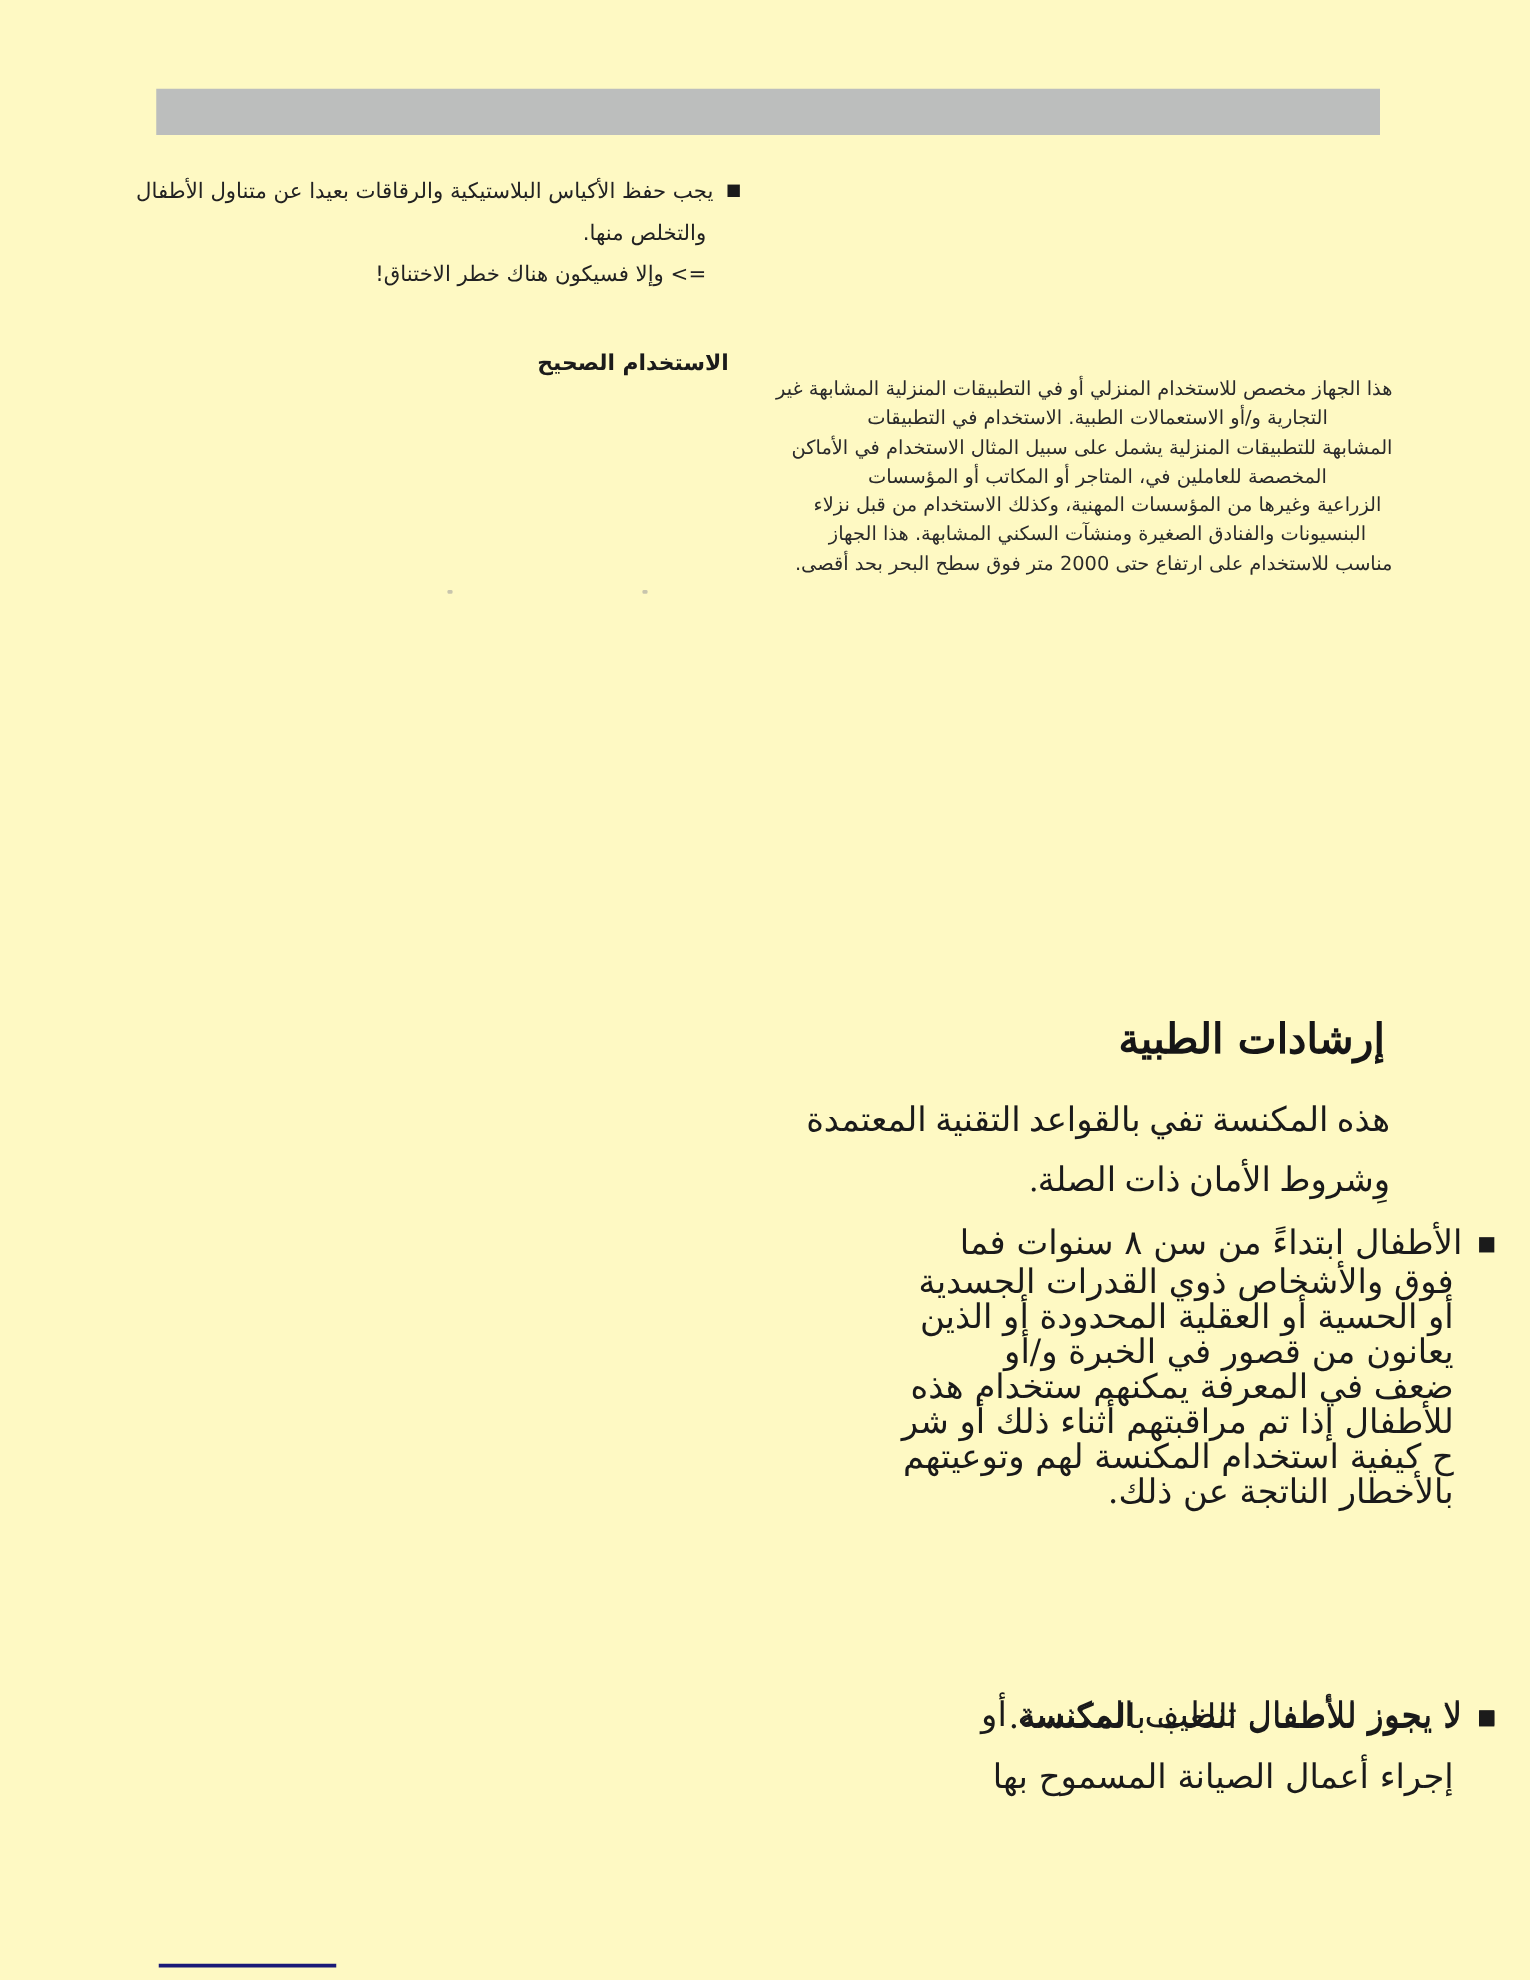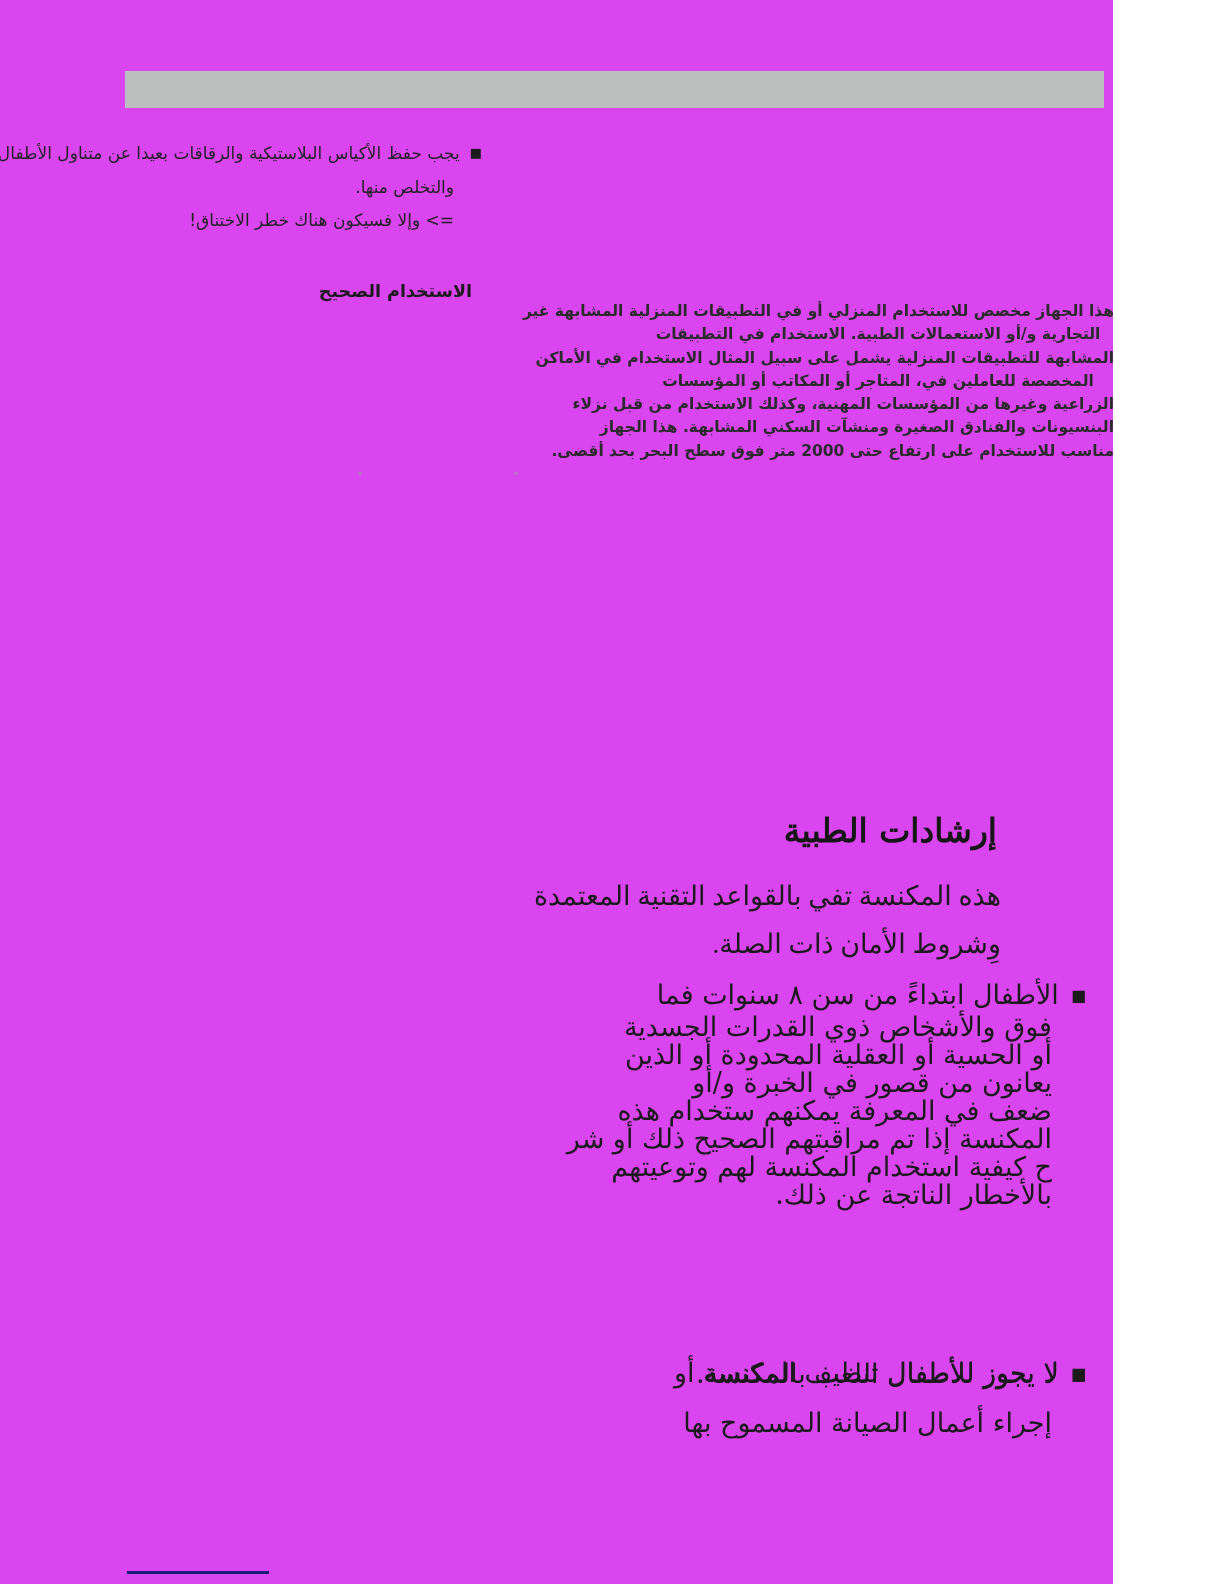--- a/index.html
+++ b/index.html
@@ -1,33 +1,33 @@
 <!DOCTYPE html>
 <html lang="ar"><head>
 <meta charset="utf-8">
 <style>
   html,body{margin:0;padding:0;background:#ffffff;}
-  .page{position:relative;width:1113px;height:1584px;background:#d946ef;overflow:hidden;
+  .page{position:relative;width:1224px;height:1584px;background:#fef9c3;overflow:hidden;
         font-family:"DejaVu Sans",sans-serif;color:#1e1e1e;}
 
   .header-bar{position:absolute;left:125px;top:71px;width:979px;height:37px;}
 
   
   .top-warning{position:absolute;right:631px;top:137px;width:540px;direction:rtl;
                text-align:right;font-size:17px;line-height:33px;color:#222;}
   .top-warning .cont{margin-right:28px;}
   .bullet-sq{display:inline-block;font-size:13px;margin-left:10px;transform:translateY(-2px);color:#1b1b1b;}
 
   
   .proper-use-heading{position:absolute;right:641px;top:281px;margin:0;direction:rtl;
                       font-size:17.5px;font-weight:bold;color:#1b1b1b;white-space:nowrap;}
 
   
   .proper-use-body{position:absolute;left:642px;top:300px;width:472px;direction:rtl;
-                   text-align:center;font-size:15.5px;line-height:23.3px;color:#2a2a2a;font-weight:bold;}
+                   text-align:center;font-size:15.5px;line-height:23.3px;color:#2a2a2a;}
   .proper-use-body .pu-line{white-space:nowrap;}
 
   .speck{position:absolute;width:4px;height:3px;background:#9a9a9a;opacity:.55;border-radius:1px;}
 
   
   .safety-heading{position:absolute;right:116px;top:811px;margin:0;direction:rtl;
                   font-family:"DejaVu Serif",serif;font-size:33px;font-weight:bold;color:#161616;
                   white-space:nowrap;}
   .safety-intro{position:absolute;right:112px;top:872px;width:560px;direction:rtl;text-align:right;
                 font-family:Liberation Serif, serif;font-size:27px;line-height:48px;color:#1a1a1a;}
@@ -80,21 +80,21 @@
   </div>
 
   <div class="s-item" id="safety-item-1" dir="rtl">
     <div class="s-line">
       <span class="bullet-sq">■</span><span>الأطفال ابتداءً من سن ٨ سنوات فما</span>
     </div>
     <div class="s-line s-cont">فوق والأشخاص ذوي القدرات الجسدية</div>
     <div class="s-line s-cont">أو الحسية أو العقلية المحدودة أو الذين</div>
     <div class="s-line s-cont">يعانون من قصور في الخبرة و/أو</div>
     <div class="s-line s-cont">ضعف في المعرفة يمكنهم ستخدام هذه</div>
-    <div class="s-line s-cont">المكنسة إذا تم مراقبتهم الصحيح ذلك أو شر</div>
+    <div class="s-line s-cont">للأطفال إذا تم مراقبتهم أثناء ذلك أو شر</div>
     <div class="s-line s-cont">ح كيفية استخدام المكنسة لهم وتوعيتهم</div>
     <div class="s-line s-cont">بالأخطار الناتجة عن ذلك.</div>
   </div>
 
   <div class="s-item" id="safety-item-2" dir="rtl">
     <div class="s-line">
       <span class="bullet-sq">■</span><span>لا يجوز للأطفال اللعب بالمكنسة.</span>
     </div>
   </div>
 

